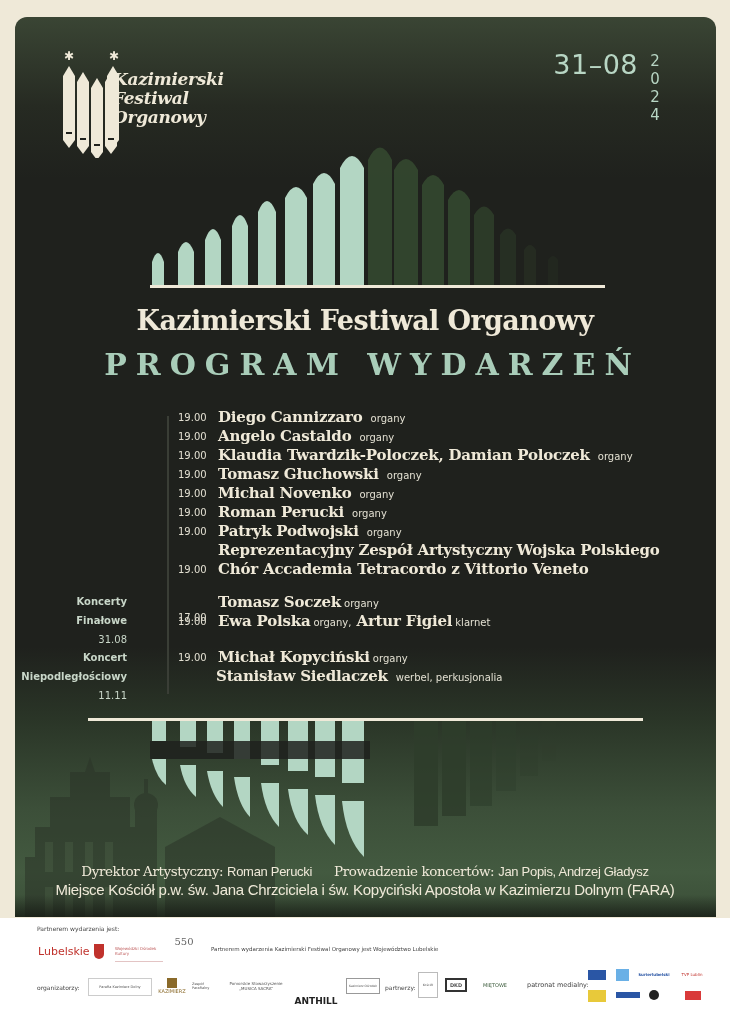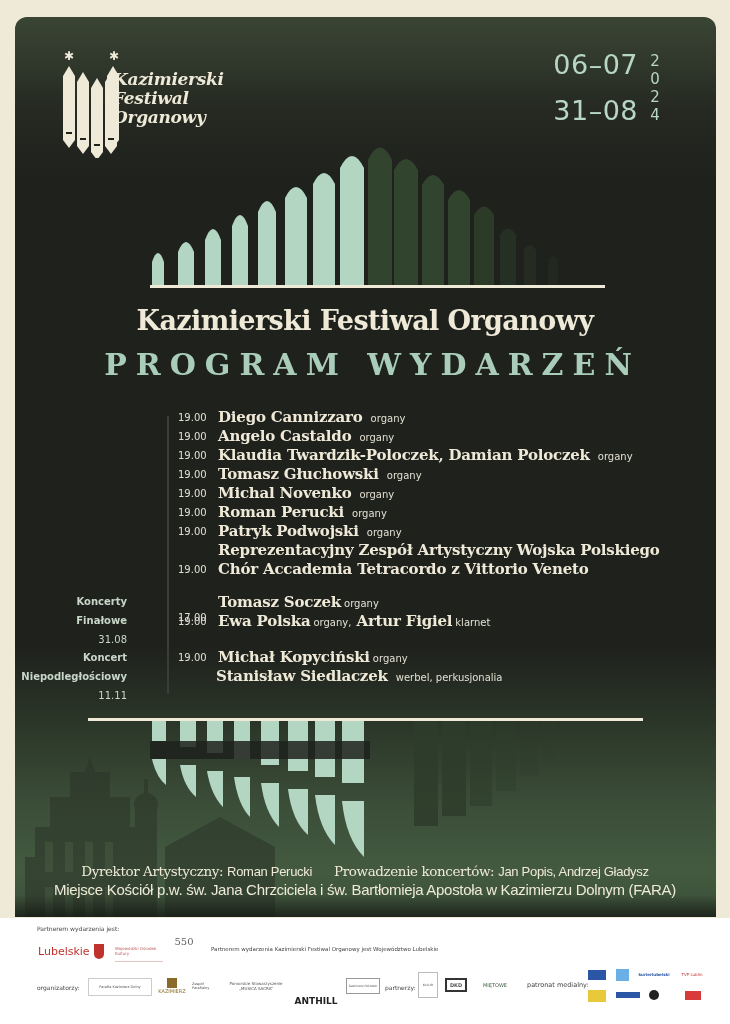--- a/index.html
+++ b/index.html
@@ -106,21 +106,20 @@
     <rect x="47" y="90" width="6" height="2"></rect>
   </g>
 </svg>
 <div class="logo-text">
   <div>Kazimierski</div>
   <div>Festiwal</div>
   <div>Organowy</div>
 </div>
 
 <div class="dates">
-  <div>06–07</div>
   <div>31–08</div>
 </div>
 <div class="year">
   <span>2</span>
   <span>0</span>
   <span>2</span>
   <span>4</span>
 </div>
 
 <svg class="pipes-top" viewBox="0 0 430 148">
@@ -269,21 +268,21 @@
 
 <div class="credits" style="top:862px;">
   <span class="lbl">Dyrektor Artystyczny:</span>
   <span class="val">Roman Perucki</span>
   <span style="display:inline-block;width:14px;"></span>
   <span class="lbl">Prowadzenie koncertów:</span>
   <span class="val">Jan Popis, Andrzej Gładysz</span>
 </div>
 <div class="credits" style="top:881px;">
   <span class="val2">Miejsce</span>
-  <span class="val2">Kościół p.w. św. Jana Chrzciciela i św. Bartłomieja Apostoła w Kazimierzu Dolnym (FARA)</span>
+  <span class="val2">Kościół p.w. św. Jana Chrzciciela i św. Kopyciński Apostoła w Kazimierzu Dolnym (FARA)</span>
 </div>
 
 <div class="footer">
   <div class="ftxt" style="left:37px; top:7px;">Partnerem wydarzenia jest:</div>
 
   <div class="logo-box" style="left:38px; top:24px; width:66px; height:18px; justify-content:flex-start;">
     <span style="color:#c0322c; font-size:11px; font-family:'DejaVu Sans',sans-serif;">Lubelskie</span>
     <span style="display:inline-block; width:14px; height:15px; background:#c0322c; border-radius:0 0 7px 7px; margin-left:4px;"></span>
   </div>
   <div class="logo-box" style="left:115px; top:22px; width:48px; height:22px; border-bottom:1px solid #e3c4c4;">

